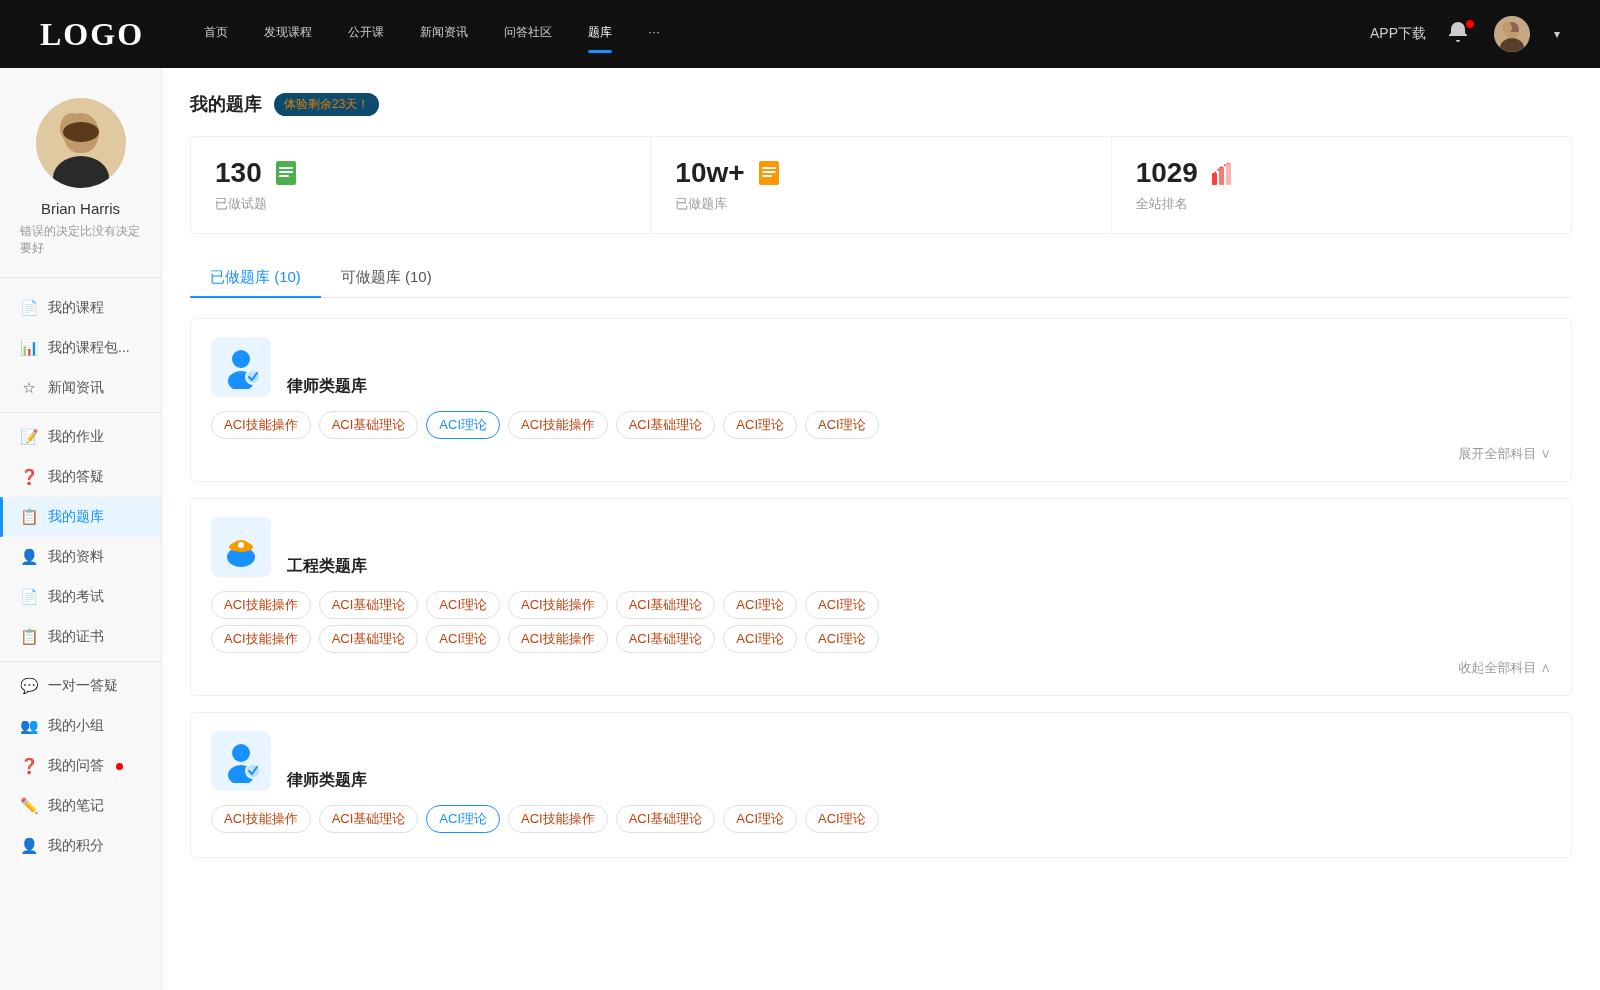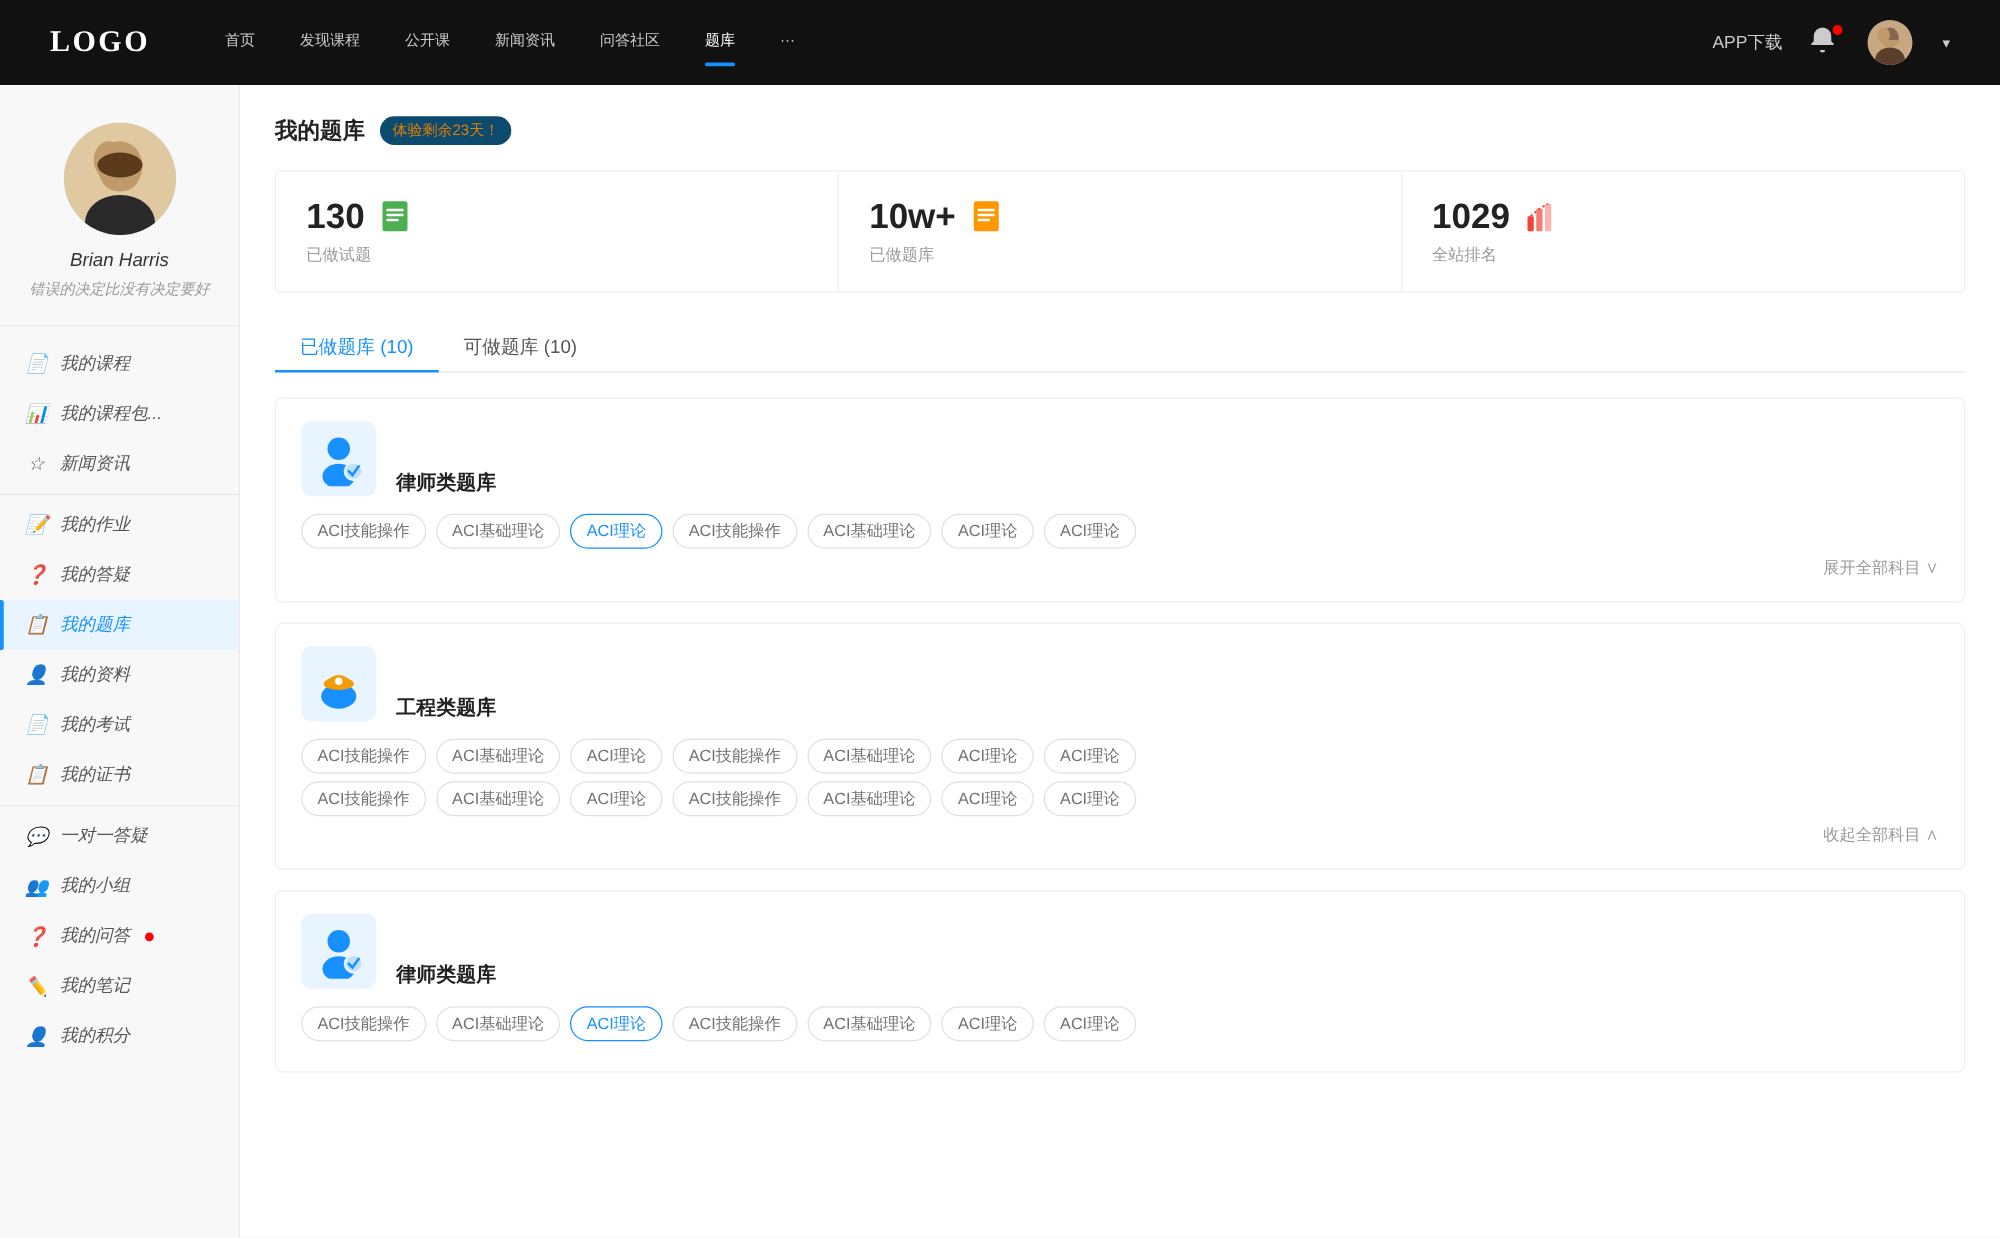--- a/index.html
+++ b/index.html
@@ -9,21 +9,21 @@
     .topnav {
       background: #111;
       height: 68px;
       display: flex;
       align-items: center;
       padding: 0 40px;
       gap: 0;
     }
     .nav-logo {
       color: #fff;
-      font-size: 24px;
+      font-size: 32px;
       font-weight: bold;
       letter-spacing: 2px;
       margin-right: 60px;
       font-family: serif;
     }
     .nav-links {
       display: flex;
       align-items: center;
       gap: 36px;
       flex: 1;
@@ -78,26 +78,25 @@
     .nav-avatar-chevron { color: #ccc; font-size: 12px; cursor: pointer; margin-left: 4px; }
 
     
     .main-layout {
       display: flex;
       min-height: calc(990px - 68px);
     }
 
     
     .sidebar {
-      width: 192px;
+      width: 162px;
       background: #f8f8f8;
       padding: 0 0 20px 0;
       flex-shrink: 0;
       border-right: 1px solid #e8e8e8;
-      font-style: italic;
     }
     .profile-section {
       display: flex;
       flex-direction: column;
       align-items: center;
       padding: 30px 20px 20px;
       border-bottom: 1px solid #e8e8e8;
     }
     .avatar-circle {
       width: 90px; height: 90px;
@@ -270,21 +269,21 @@
       display: flex;
       flex-wrap: wrap;
       gap: 8px;
       margin-bottom: 6px;
     }
     .tag {
       padding: 4px 12px;
       border: 1px solid #e0e0e0;
       border-radius: 14px;
       font-size: 13px;
-      color: #737373;
+      color: #c2410c;
       cursor: pointer;
       background: #fff;
     }
     .tag.active-tag {
       border-color: #1890ff;
       color: #1890ff;
       background: #fff;
     }
     .bank-footer {
       display: flex;

